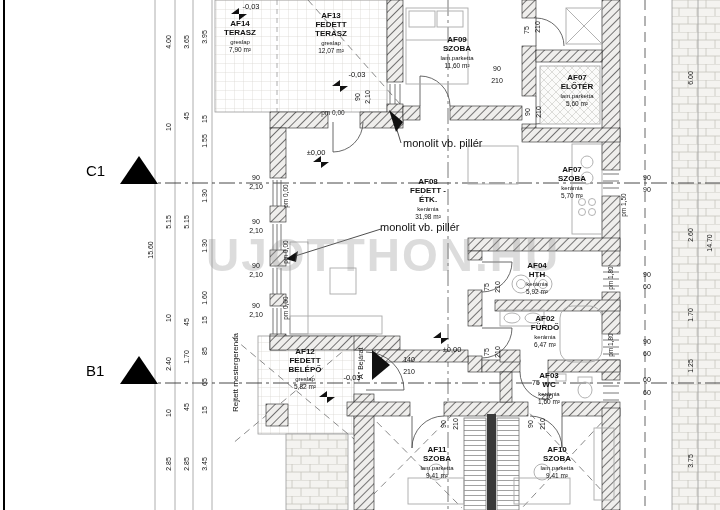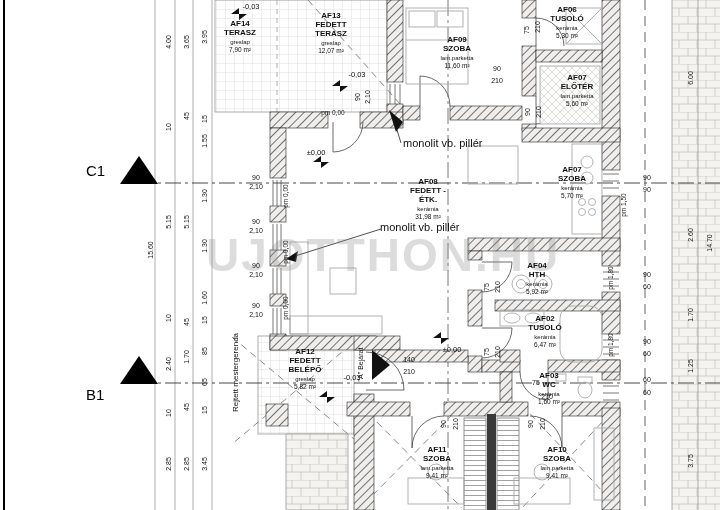--- a/index.html
+++ b/index.html
@@ -217,21 +217,21 @@
       <polygon points="286,259 298,251 296,262" fill="#111"></polygon>
       <polygon points="372,350 372,380 390,365" fill="#111"></polygon>
     </g>
   </svg>
 
   <div id="watermark">UJOTTHON.HU</div>
 
   <div class="layer">
 
     <div class="axis-label" style="left:86px;top:162px;">C1</div>
-    <div class="axis-label" style="left:86px;top:362px;margin-top:24px;">B1</div>
+    <div class="axis-label" style="left:86px;top:362px;">B1</div>
 
     <div class="note" style="left:403px;top:137px;">monolit vb. pillér</div>
     <div class="note" style="left:380px;top:221px;">monolit vb. pillér</div>
     <div class="note small vtext" style="left:196px;top:368px;font-size:8px;">Rejtett mestergerenda</div>
     <div class="note small vtext" style="left:344px;top:361px;">"A" Bejárat</div>
 
     <div class="room-label" style="left:240px;top:20px;">
       <div class="rid">AF14</div>
       <div class="rname">TERASZ</div>
       <div class="rfin">greslap</div>
@@ -242,26 +242,20 @@
       <div class="rname">FEDETT TERASZ</div>
       <div class="rfin">greslap</div>
       <div class="rarea">12,07 m²</div>
     </div>
     <div class="room-label" style="left:457px;top:36px;">
       <div class="rid">AF09</div>
       <div class="rname">SZOBA</div>
       <div class="rfin">lam.parketta</div>
       <div class="rarea">11,60 m²</div>
     </div>
-    <div class="room-label" style="left:567px;top:6px;">
-      <div class="rid">AF06</div>
-      <div class="rname">TUSOLÓ</div>
-      <div class="rfin">kerámia</div>
-      <div class="rarea">5,30 m²</div>
-    </div>
     <div class="room-label" style="left:577px;top:74px;">
       <div class="rid">AF07</div>
       <div class="rname">ELŐTÉR</div>
       <div class="rfin">lam.parketta</div>
       <div class="rarea">5,60 m²</div>
     </div>
     <div class="room-label" style="left:428px;top:178px;">
       <div class="rid">AF08</div>
       <div class="rname">FEDETT - ÉTK.</div>
       <div class="rfin">kerámia</div>
@@ -274,21 +268,21 @@
       <div class="rarea">5,70 m²</div>
     </div>
     <div class="room-label" style="left:537px;top:262px;">
       <div class="rid">AF04</div>
       <div class="rname">HTH</div>
       <div class="rfin">kerámia</div>
       <div class="rarea">5,92 m²</div>
     </div>
     <div class="room-label" style="left:545px;top:315px;">
       <div class="rid">AF02</div>
-      <div class="rname">TUSOLÓ</div>
+      <div class="rname">FÜRDŐ</div>
       <div class="rfin">kerámia</div>
       <div class="rarea">6,47 m²</div>
     </div>
     <div class="room-label" style="left:305px;top:348px;">
       <div class="rid">AF12</div>
       <div class="rname">FEDETT BELÉPŐ</div>
       <div class="rfin">greslap</div>
       <div class="rarea">5,82 m²</div>
     </div>
     <div class="room-label" style="left:549px;top:372px;">

